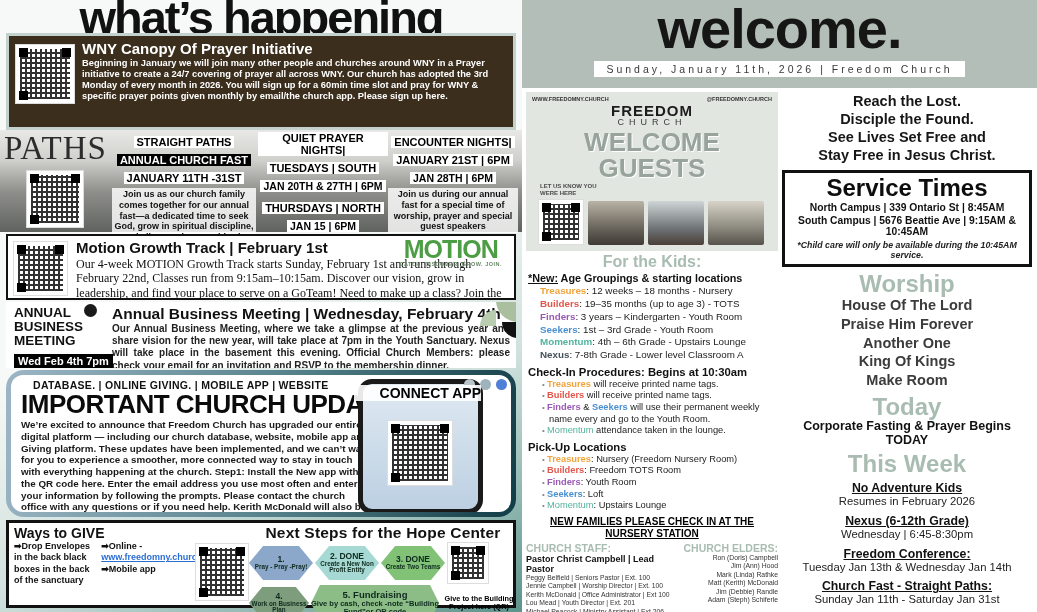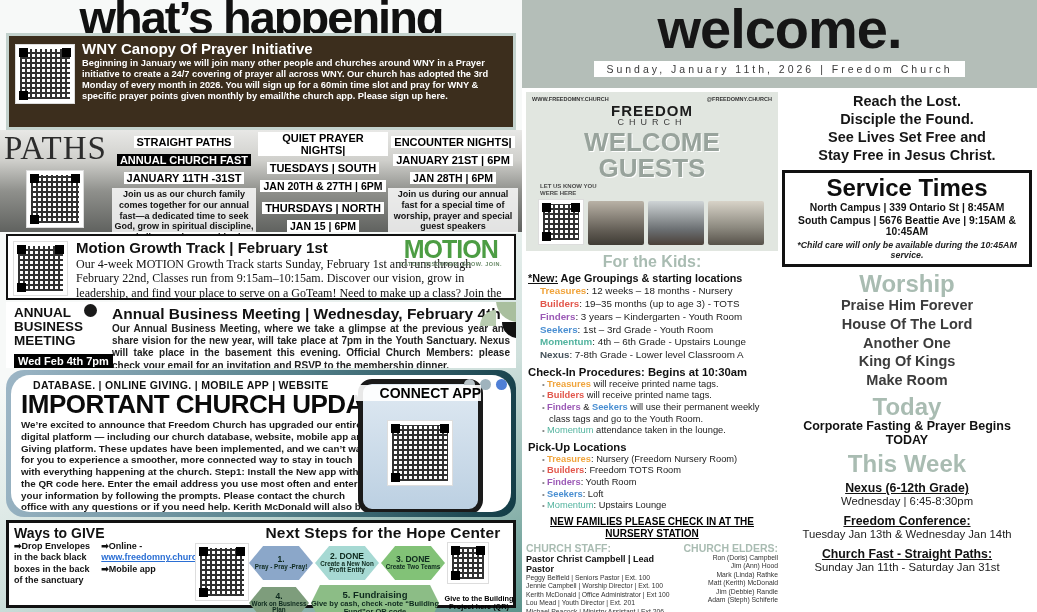--- a/index.html
+++ b/index.html
@@ -78,21 +78,21 @@
     background:#a9bf9e; border-radius:0 0 0 100%; }
   .leaf2 { position:absolute; right:20px; top:8px; width:16px; height:16px;
     background:#b9ccb0; border-radius:100% 0 0 0; }
   .leaf3 { position:absolute; right:-2px; top:20px; width:16px; height:16px;
     background:#111; border-radius:0 0 0 100%; }
   .hand-icon { display:inline-block; width:13px; height:13px; background:#1a1a1a;
     border-radius:50%; position:absolute; left:78px; top:2px; }
 
   .update { position:absolute; top:370px; left:6px; width:510px; height:147px; border-radius:18px;
     background:linear-gradient(100deg,#9db6c6 0%,#54808a 55%,#123c46 100%); padding:5px; }
-  .update-inner { position:relative; background:#fff; border-radius:19px; height:100%; padding:4px 10px; overflow:hidden; }
+  .update-inner { position:relative; background:#fff; border-radius:12px; height:100%; padding:4px 10px; overflow:hidden; }
   .upd-kicker { font-size:10.5px; font-weight:700; color:#111; letter-spacing:.3px; margin-left:12px; }
   .upd-title { font-size:26px; font-weight:900; color:#0b0b0b; letter-spacing:-.5px; line-height:1; }
   .upd-body { width:352px; font-size:9.8px; line-height:1.2; font-weight:600; color:#1a1a1a; margin-top:2px; }
   .upd-phone { position:absolute; right:28px; top:4px; width:125px; height:135px;
     background:linear-gradient(180deg,#dfe9f2,#bcd0e2); border:5px solid #1a1a1a; border-radius:14px; }
   .upd-connect { position:absolute; right:30px; top:10px; width:127px; text-align:right;
     font-size:14px; font-weight:900; color:#000; background:rgba(255,255,255,.9); }
   .upd-qr { position:absolute; right:58px; top:45px; width:66px; height:66px; }
   .upd-dots { position:absolute; right:4px; top:4px; display:flex; gap:5px; }
   .upd-dots i { width:11px; height:11px; border-radius:50%; display:block; }
@@ -343,21 +343,21 @@
       <div class="kgroup"><span class="kname c-trea">Treasures</span><span>: 12 weeks – 18 months - Nursery</span></div>
       <div class="kgroup"><span class="kname c-buil">Builders</span><span>: 19–35 months (up to age 3) - TOTS</span></div>
       <div class="kgroup"><span class="kname c-find">Finders</span><span>: 3 years – Kindergarten - Youth Room</span></div>
       <div class="kgroup"><span class="kname c-seek">Seekers</span><span>: 1st – 3rd Grade - Youth Room</span></div>
       <div class="kgroup"><span class="kname c-mome">Momentum</span><span>: 4th – 6th Grade - Upstairs Lounge</span></div>
       <div class="kgroup"><span class="kname c-nexu">Nexus</span><span>: 7-8th Grade - Lower level Classroom A</span></div>
 
       <div class="sec-h">Check-In Procedures: Begins at 10:30am</div>
       <div class="kb"><span class="kname c-trea">Treasures</span><span> will receive printed name tags.</span></div>
       <div class="kb"><span class="kname c-buil">Builders</span><span> will receive printed name tags.</span></div>
-      <div class="kb"><span class="kname c-find">Finders</span><span> &amp; </span><span class="kname c-seek">Seekers</span><span> will use their permanent weekly class tags and go to the Youth Room.</span></div>
+      <div class="kb"><span class="kname c-find">Finders</span><span> &amp; </span><span class="kname c-seek">Seekers</span><span> will use their permanent weekly name every and go to the Youth Room.</span></div>
       <div class="kb"><span class="c-mome">Momentum</span><span> attendance taken in the lounge.</span></div>
 
       <div class="sec-h">Pick-Up Locations</div>
       <div class="kb"><span class="kname c-trea">Treasures</span><span>: Nursery (Freedom Nursery Room)</span></div>
       <div class="kb"><span class="kname c-buil">Builders</span><span>: Freedom TOTS Room</span></div>
       <div class="kb"><span class="kname c-find">Finders</span><span>: Youth Room</span></div>
       <div class="kb"><span class="kname c-seek">Seekers</span><span>: Loft</span></div>
       <div class="kb"><span class="c-mome">Momentum</span><span>: Upstairs Lounge</span></div>
 
       <div class="newfam">NEW FAMILIES PLEASE CHECK IN AT THE NURSERY STATION</div>
@@ -395,31 +395,35 @@
       </div>
 
       <div class="svc-box">
         <div class="svc-title">Service Times</div>
         <div class="svc-line">North Campus | 339 Ontario St | 8:45AM</div>
         <div class="svc-line">South Campus | 5676 Beattie Ave | 9:15AM  &amp; 10:45AM</div>
         <div class="svc-note">*Child care will only be available during the 10:45AM service.</div>
       </div>
 
       <div class="sage-h r-h">Worship</div>
+      <div class="song">House Of The Lord</div>
       <div class="song">Praise Him Forever</div>
-      <div class="song">House Of The Lord</div>
       <div class="song">Another One</div>
       <div class="song">King Of Kings</div>
       <div class="song">Make Room</div>
 
       <div class="sage-h r-h">Today</div>
       <div class="today-item">Corporate Fasting &amp; Prayer Begins TODAY</div>
 
       <div class="sage-h r-h">This Week</div>
       <div>
+        <div class="tw-title">No Adventure Kids</div>
+        <div class="tw-detail">Resumes in February 2026</div>
+      </div>
+      <div>
         <div class="tw-title">Nexus (6-12th Grade)</div>
         <div class="tw-detail">Wednesday | 6:45-8:30pm</div>
       </div>
       <div>
         <div class="tw-title">Freedom Conference:</div>
         <div class="tw-detail">Tuesday Jan 13th &amp; Wednesday Jan 14th</div>
       </div>
       <div>
         <div class="tw-title">Church Fast - Straight Paths:</div>
         <div class="tw-detail">Sunday Jan 11th - Saturday Jan 31st</div>

